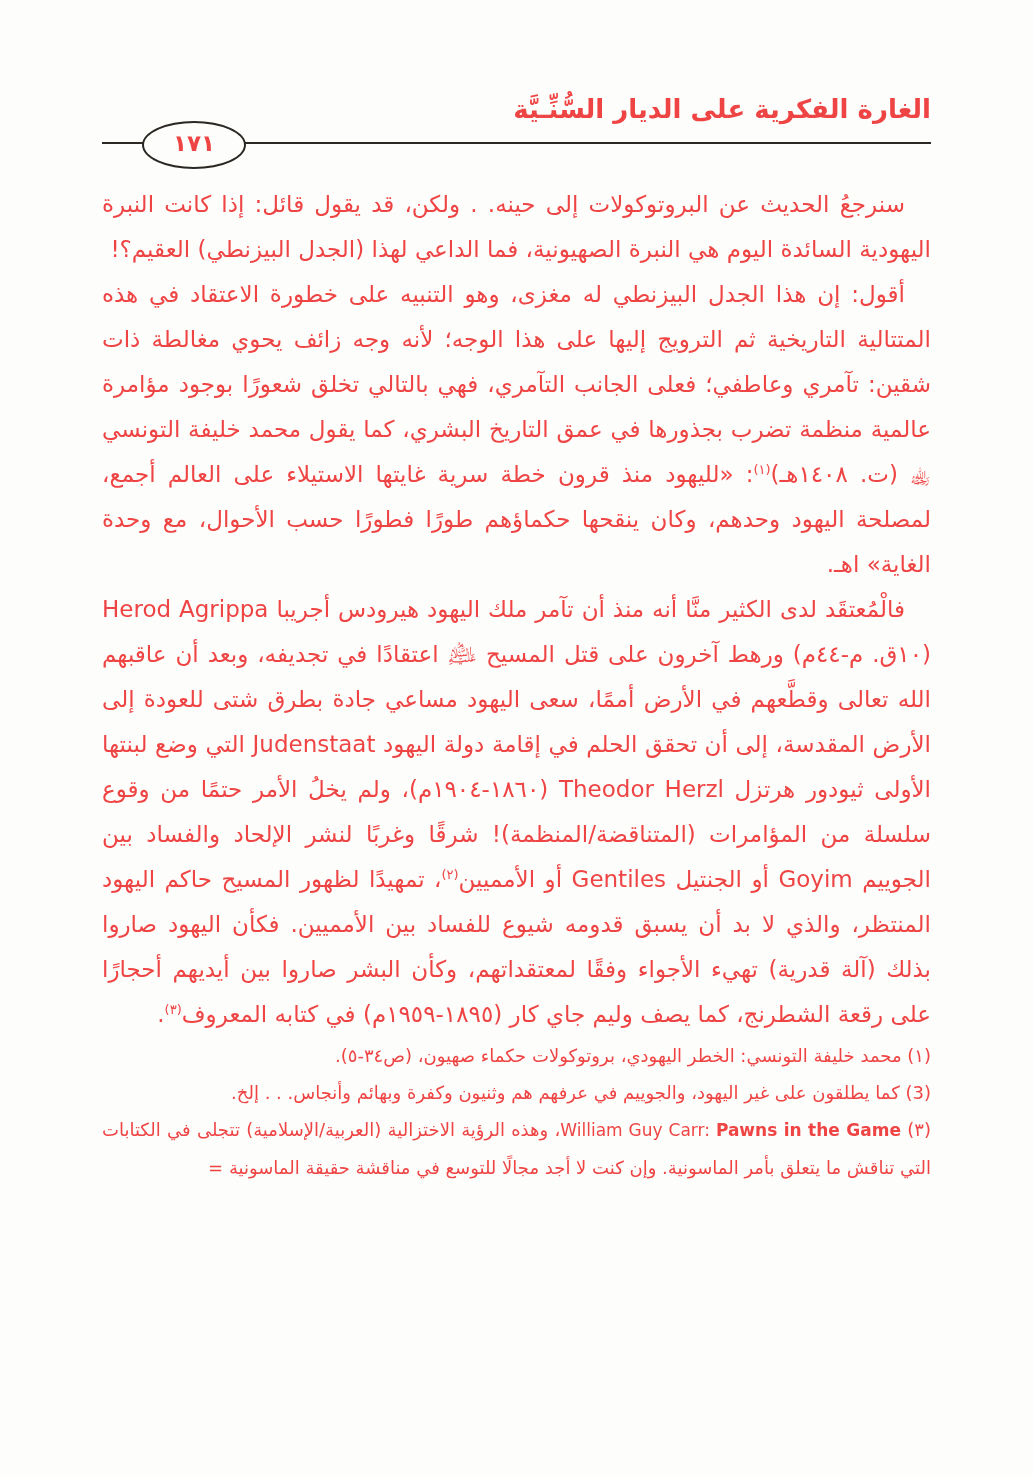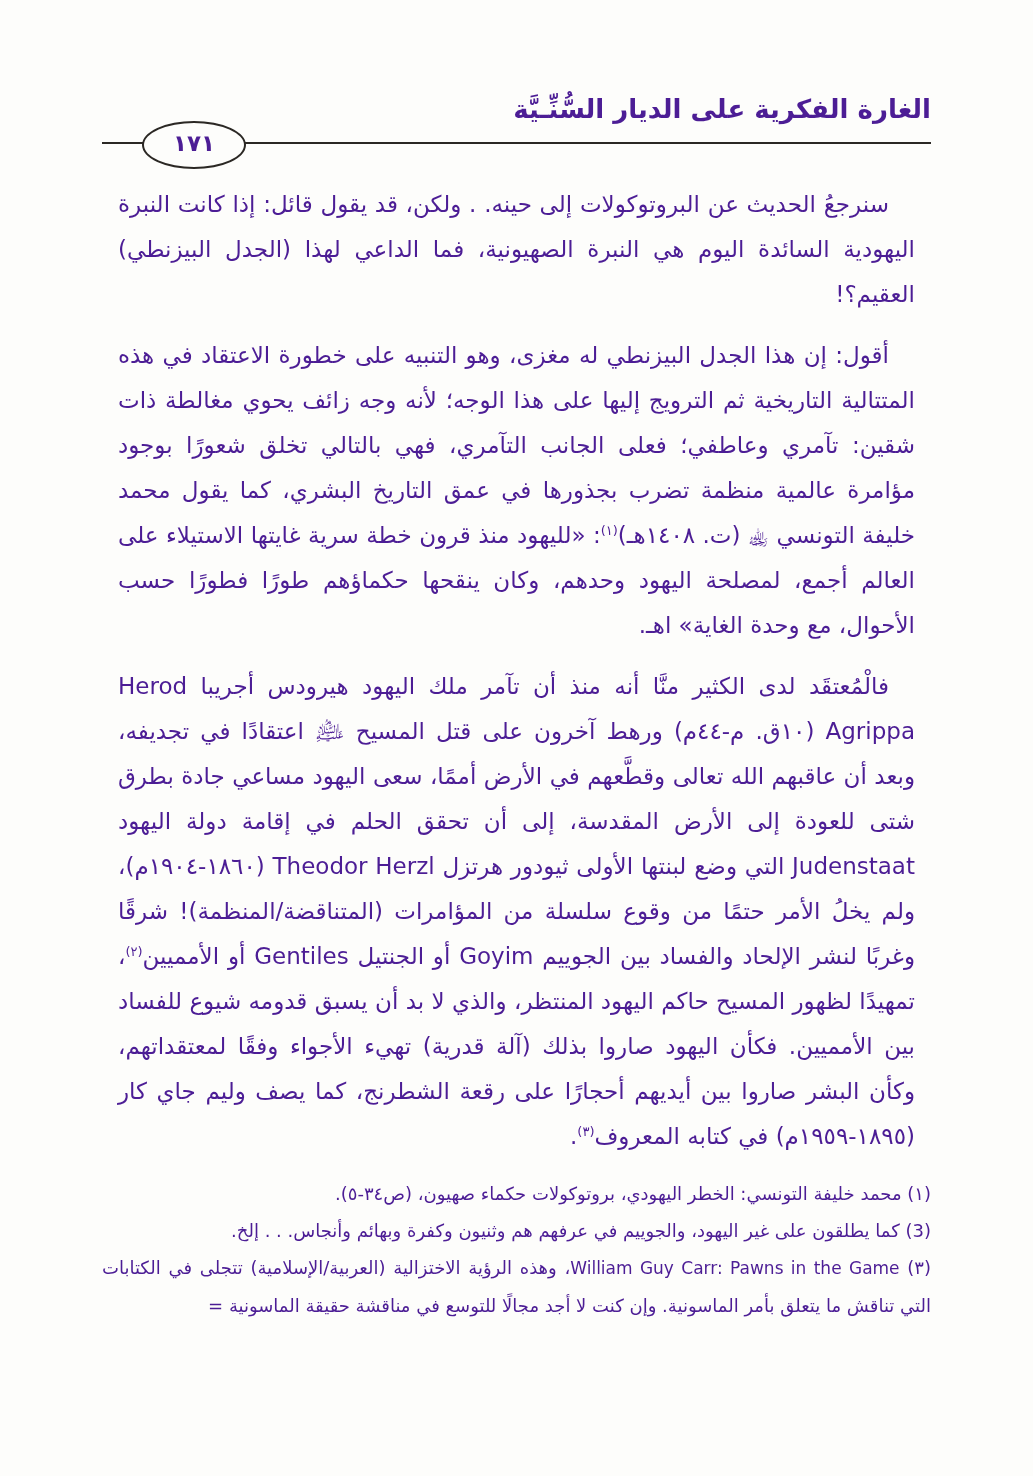--- a/index.html
+++ b/index.html
@@ -8,21 +8,21 @@
     background: #ffffff;
   }
   .page {
     position: relative;
     width: 1033px;
     height: 1476px;
     box-sizing: border-box;
     margin: 0 auto;
     padding: 92px 102px 0 102px;
     background: #fdfdfb;
-    color: #4c1d95;
+    color: #ef4444;
     font-family: "DejaVu Sans", sans-serif;
     direction: rtl;
     overflow: hidden;
   }
   .header-title {
     text-align: right;
     font-size: 26px;
     font-weight: bold;
     letter-spacing: 0px;
     line-height: 34px;
@@ -54,21 +54,21 @@
     padding-bottom: 3px;
   }
   .body-text {
     margin-top: 38px;
     font-size: 23px;
     line-height: 45px;
     text-align: justify;
     text-justify: inter-word;
   }
   .para {
-    margin: 16px;
+    margin: 0;
     text-indent: 26px;
   }
   .fn-ref {
     font-size: 13px;
     vertical-align: 8px;
     line-height: 0;
   }
   .footnotes {
     font-size: 18px;
     line-height: 37px;
@@ -76,21 +76,21 @@
   }
   .fn {
     margin: 0;
   }
   .fn .latin {
     font-size: 17px;
     direction: ltr;
     unicode-bidi: embed;
   }
   .fn .latin b {
-    font-weight: normal;
+    font-weight: bold;
   }
 </style>
 </head>
 <body>
 
 <div class="page">
 
   <div class="page-header">
     <div class="header-title">الغارة الفكرية على الديار السُّنِّـيَّة</div>
     <div class="header-rule">

